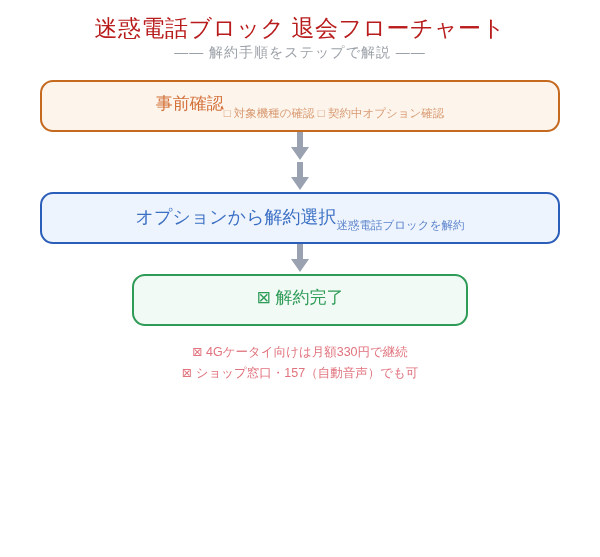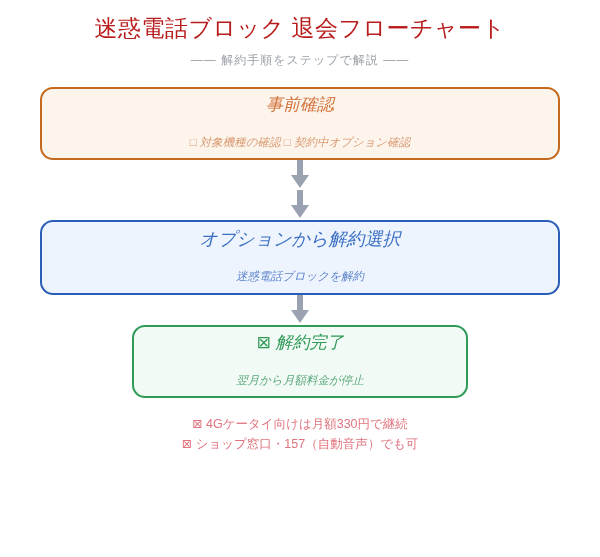--- a/index.html
+++ b/index.html
@@ -28,46 +28,45 @@
   }
   .page-title {
     font-size: 23px;
     color: #b91c1c;
     letter-spacing: 0.5px;
     line-height: 1.3;
     font-weight: normal;
     margin: 0;
   }
   .page-subtitle {
-    margin-top: 8px;
-    font-size: 12px;
+    margin-top: 0;
+    font-size: 14px;
     color: #9ba1a8;
     letter-spacing: 1px;
   }
 
   
   .flow {
     margin-top: 18px;
     display: flex;
     flex-direction: column;
     align-items: center;
   }
 
   .node {
     box-sizing: border-box;
     width: 520px;
     min-height: 52px;
     border-radius: 13px;
     border: 2px solid #888;
     display: flex;
-    flex-direction: column;
+    flex-direction: row;
     align-items: center;
     justify-content: center;
     padding: 5px 10px 7px 10px;
-    font-style: italic;
   }
   .node-title {
     font-size: 17px;
     line-height: 1.35;
     white-space: nowrap;
   }
   .node-sub {
     font-size: 11.5px;
     line-height: 1.5;
     margin-top: 17px;
@@ -153,21 +152,20 @@
       <div class="node-sub">迷惑電話ブロックを解約</div>
     </div>
 
     <svg class="arrow" viewBox="0 0 26 30">
       <rect class="shaft" x="10" y="0" width="6" height="17"></rect>
       <polygon class="head" points="4,15 22,15 13,28"></polygon>
     </svg>
 
     <div class="node step-done">
       <div class="node-title">⊠ 解約完了</div>
-      <div class="node-sub">翌月から月額料金が停止</div>
     </div>
 
   </div>
 
   <div class="notes">
     <div class="note-line">⊠ 4Gケータイ向けは月額330円で継続</div>
     <div class="note-line">⊠ ショップ窓口・157（自動音声）でも可</div>
   </div>
 
 </div>

